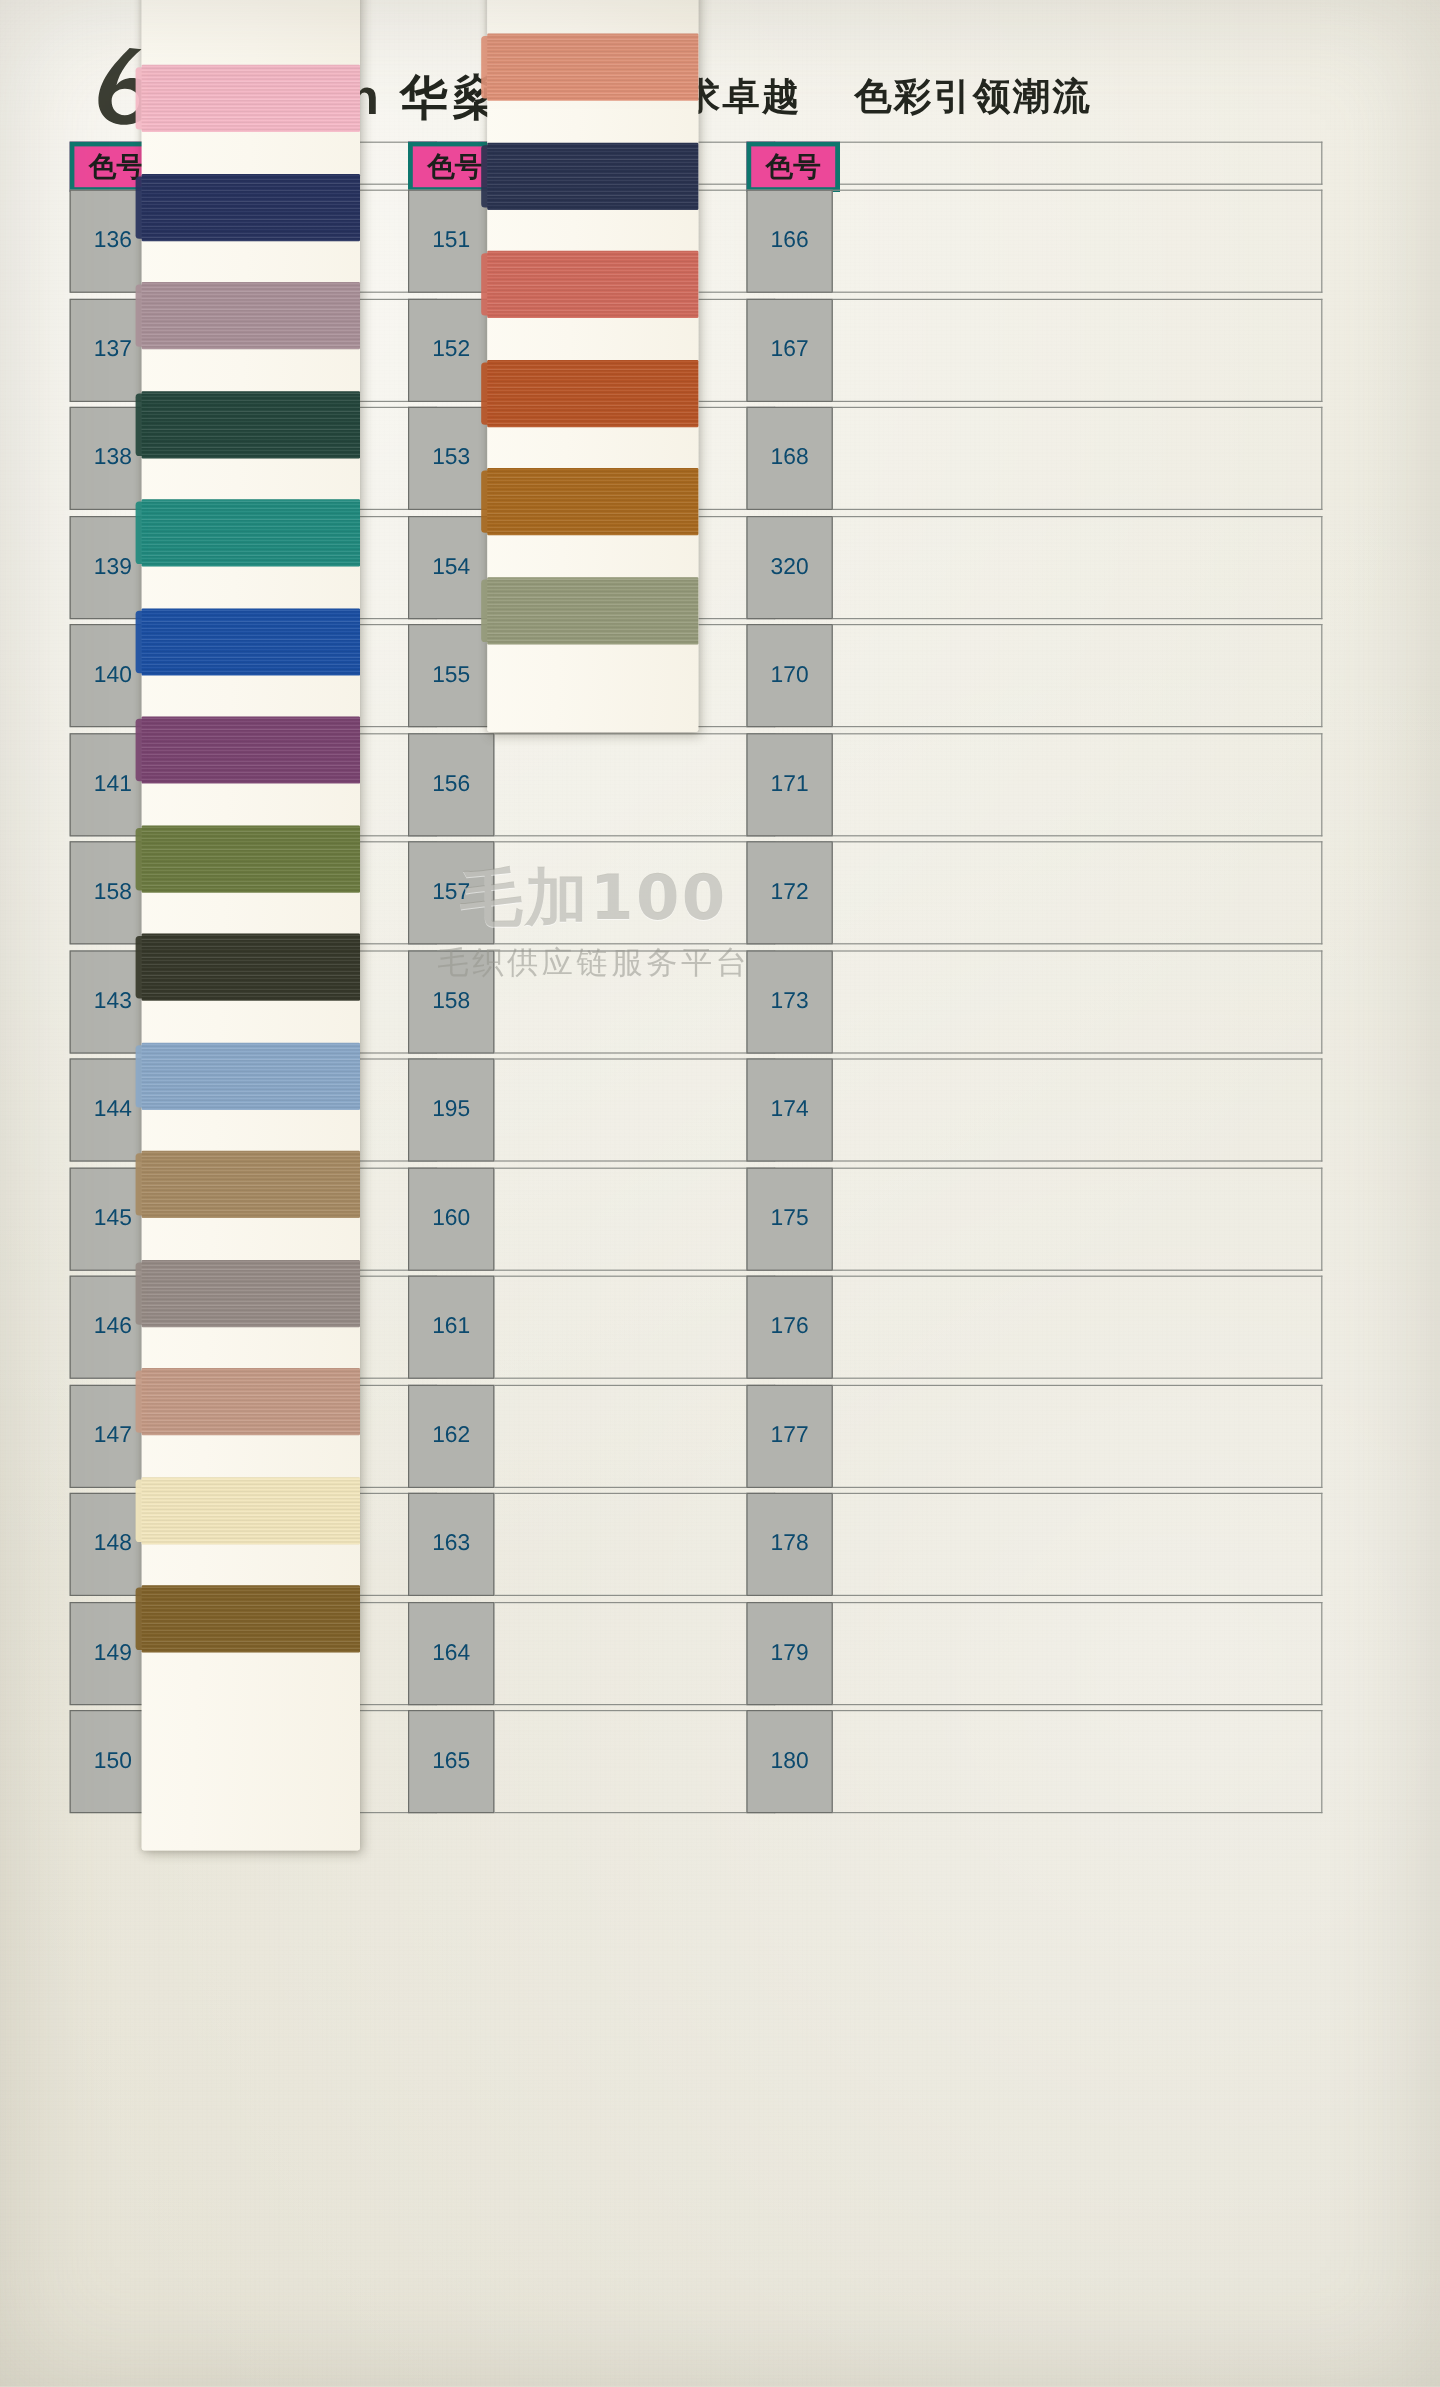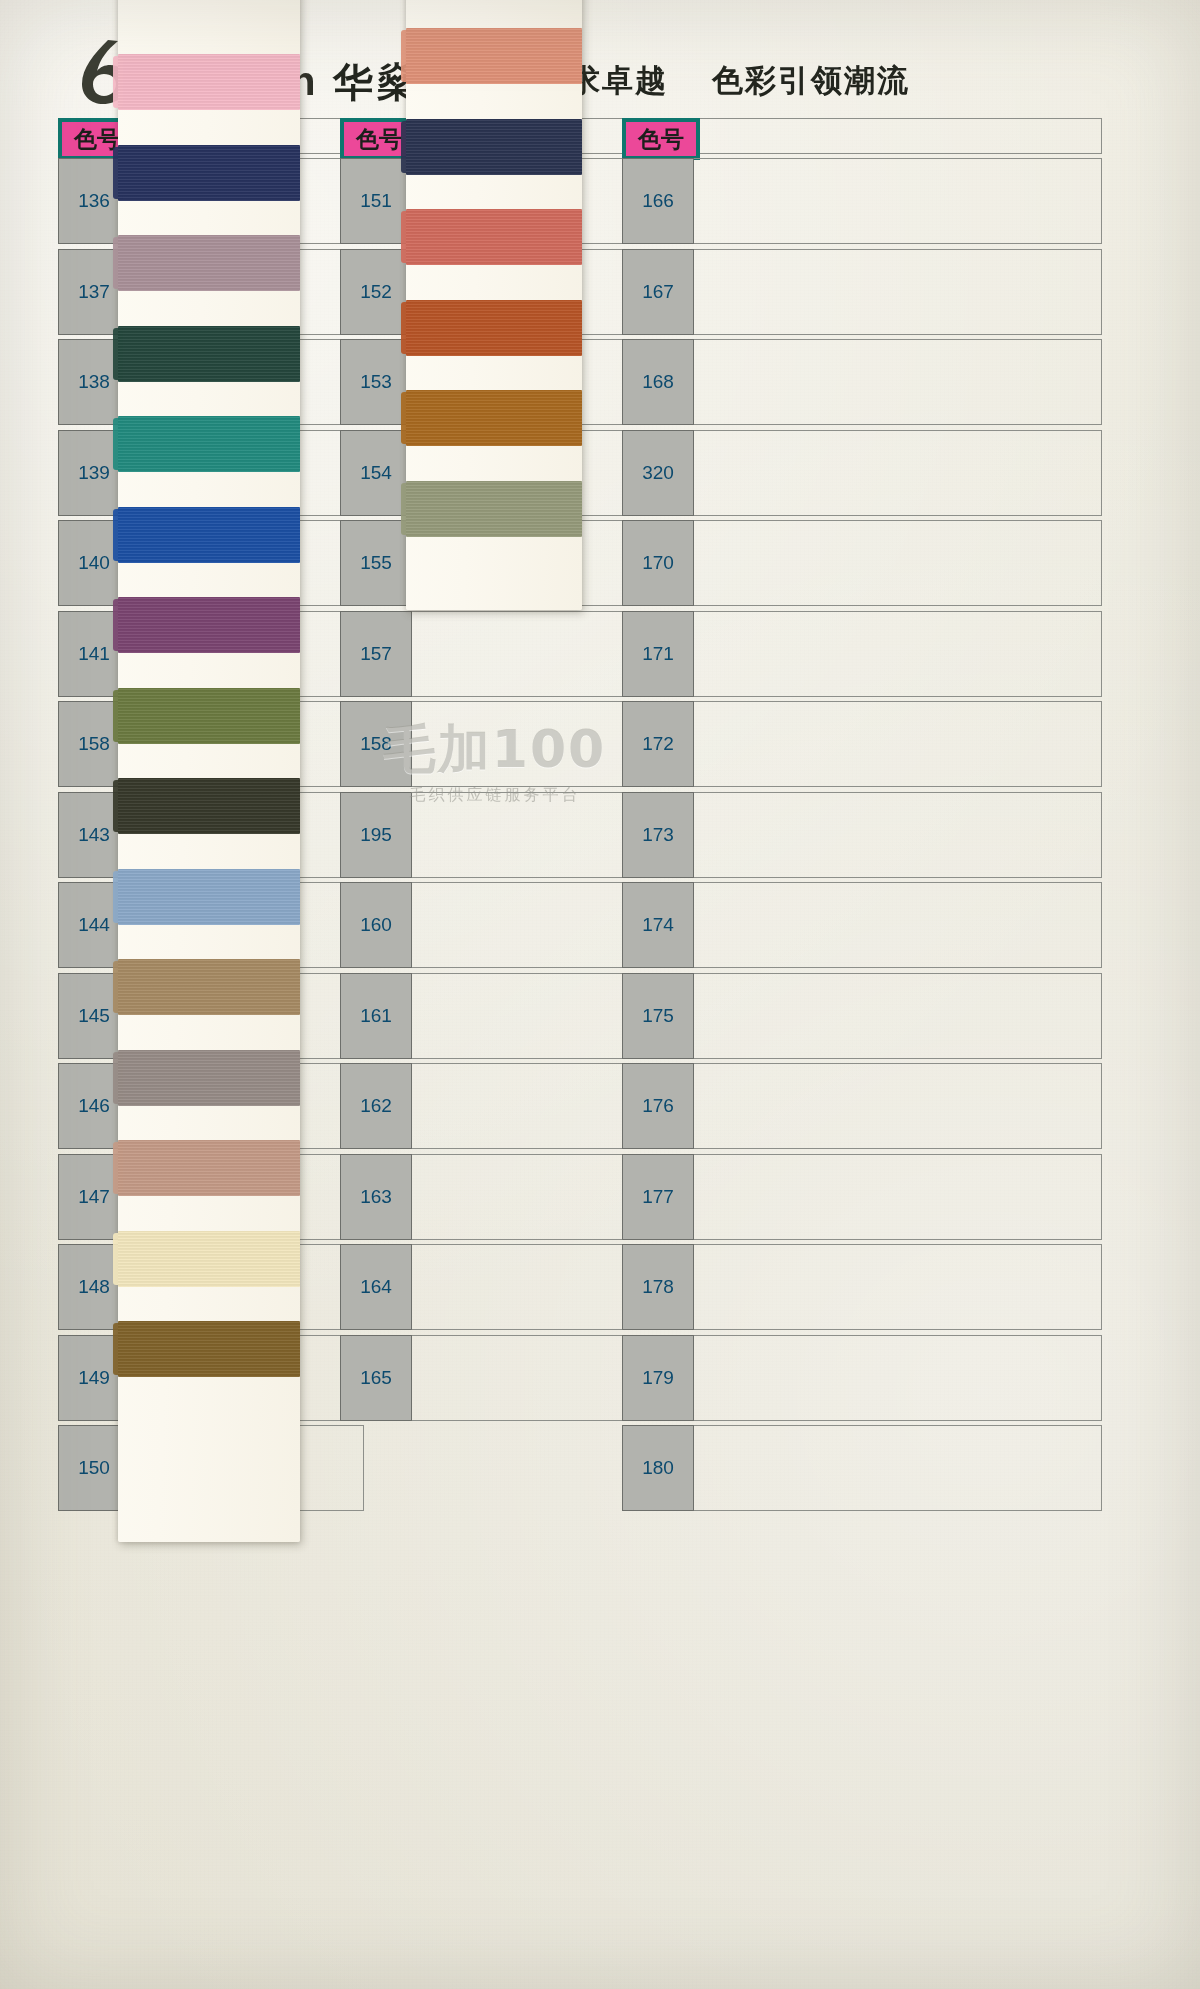--- a/index.html
+++ b/index.html
@@ -112,21 +112,21 @@
     position:absolute;left:330px;top:690px;width:330px;
     text-align:center;pointer-events:none;
   }
   .wm-main{
     font-family:"DejaVu Sans",sans-serif;font-size:52px;font-weight:bold;
     color:rgba(150,150,142,.45);letter-spacing:2px;line-height:1;
     text-shadow:0 1px 0 rgba(255,255,255,.55);
     margin-top:33px;
   }
   .wm-sub{
-    font-family:"DejaVu Sans",sans-serif;font-size:16px;
+    font-family:"DejaVu Sans",sans-serif;font-size:26px;
     color:rgba(150,150,142,.55);letter-spacing:3px;margin-top:10px;
   }
 </style>
 </head>
 <body>
 
 <div class="paper"></div>
 <div class="grain"></div>
 
 <div class="header">
@@ -235,20 +235,24 @@
         <div class="row">
           <div class="cell-code">153</div>
           <div class="cell-swatch"></div>
         </div>
         <div class="row">
           <div class="cell-code">154</div>
           <div class="cell-swatch"></div>
         </div>
         <div class="row">
           <div class="cell-code">155</div>
+          <div class="cell-swatch"></div>
+        </div>
+        <div class="row">
+          <div class="cell-code">156</div>
           <div class="cell-swatch"></div>
         </div>
         <div class="row">
           <div class="cell-code">157</div>
           <div class="cell-swatch"></div>
         </div>
         <div class="row">
           <div class="cell-code">158</div>
           <div class="cell-swatch"></div>
         </div>

